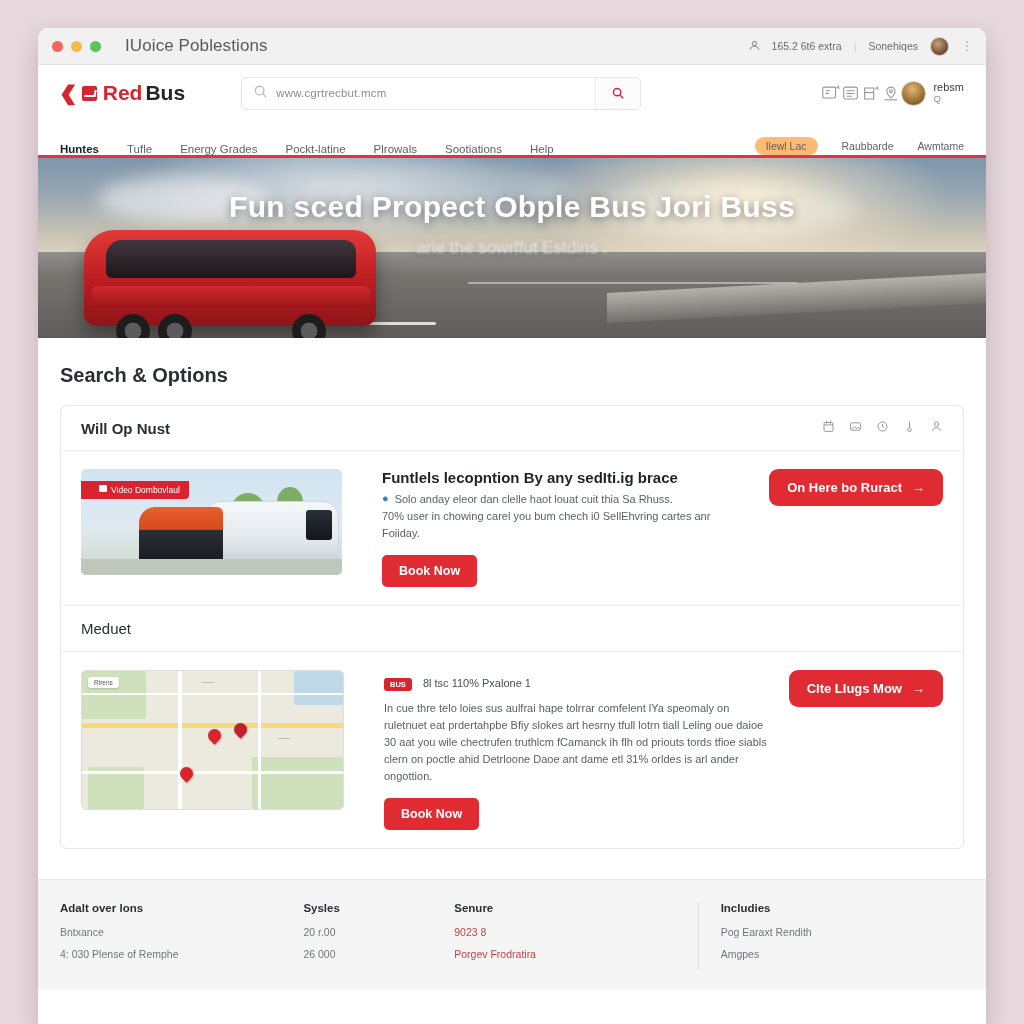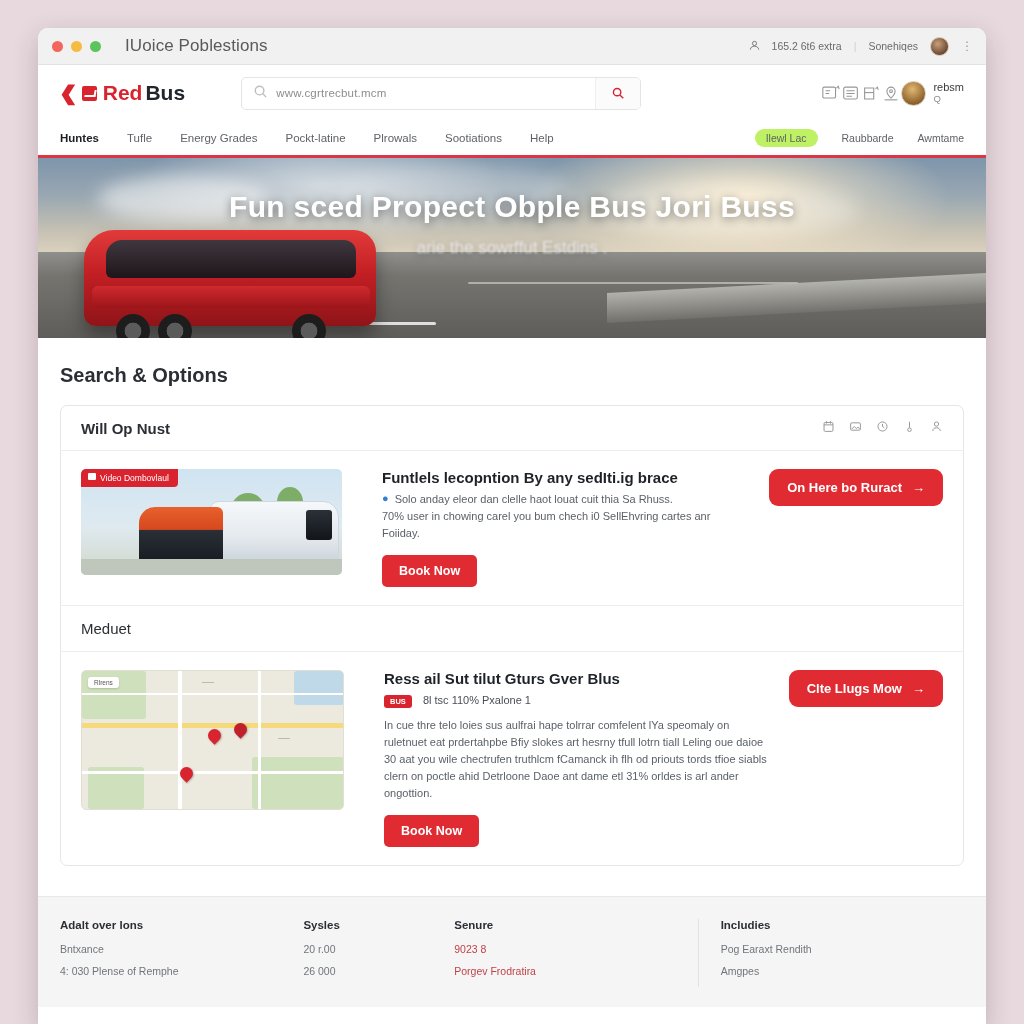--- a/index.html
+++ b/index.html
@@ -82,29 +82,29 @@
     width:23px;height:23px;border-radius:50%;
     background:radial-gradient(circle at 45% 32%,#e0b870,#8a5f2c 72%);
     border:1px solid #d9cdb9;
   }
   .user-meta{line-height:1.05;filter:blur(.3px);}
   .user-name{font-size:11px;color:#3c3c3c;}
   .user-sub{font-size:9.5px;color:#8e8e8e;}
 
   
   .navbar{
-    height:34px;display:flex;align-items:center;padding:0 22px;background:#fff;
+    height:34px;display:flex;align-items:flex-end;padding:0 22px;background:#fff;
     border-bottom:3px solid #dc3545;
   }
   .nav-links{display:flex;align-items:center;gap:28px;}
   .nav-link{font-size:11.5px;color:#5f6268;filter:blur(.4px);white-space:nowrap;}
   .nav-link.active{color:#1c1f24;font-weight:bold;}
   .nav-right{margin-left:auto;display:flex;align-items:center;gap:24px;}
   .pill{
-    background:#bef264;border-radius:11px;padding:3px 11px;font-size:10.5px;color:#5f6268;
+    background:#fdba74;border-radius:11px;padding:3px 11px;font-size:10.5px;color:#5f6268;
     filter:blur(.45px);
   }
   .nav-right .nav-link{font-size:10.5px;}
 
   
   .hero{
     position:relative;height:180px;overflow:hidden;
     background:linear-gradient(175deg,#8fa6bb 0%,#b5b9bb 34%,#9fa3a3 56%,#6e6f6d 100%);
   }
   .sky{
@@ -171,22 +171,22 @@
   }
   .card-head-title{font-size:15px;font-weight:bold;color:#2b2f35;filter:blur(.25px);}
   .card-head-icons{margin-left:auto;display:flex;align-items:center;gap:14px;opacity:.68;}
 
   .row{display:flex;padding:18px 20px;gap:20px;}
   .thumb{
     width:261px;height:106px;border-radius:5px;overflow:hidden;position:relative;flex:0 0 auto;
     background:linear-gradient(180deg,#cfe4f2 0%,#dfeaf0 55%,#cfd6c9 100%);
   }
   .thumb-badge{
-    position:absolute;left:0;top:0;background:#d9232e;color:#fff;font-size:8.5px;
-    padding:4px 9px 4px 7px;border-radius:0 0 4px 0;display:flex;gap:4px;
+    position:absolute;left:0;top:12px;background:#d9232e;color:#fff;font-size:8.5px;
+    padding:4px 9px 4px 18px;border-radius:0 0 4px 0;display:flex;gap:4px;
     filter:blur(.5px);z-index:3;
   }
   .tb-sq{width:8px;height:7px;background:#fff;border-radius:1px;display:inline-block;}
   .t-bus-a{
     position:absolute;left:58px;bottom:12px;width:84px;height:56px;border-radius:16px 6px 4px 4px;
     background:linear-gradient(180deg,#e8612c 0%,#d6481f 40%,#2a2f36 42%,#171b21 100%);
   }
   .t-bus-b{
     position:absolute;left:128px;bottom:10px;width:128px;height:62px;border-radius:10px 16px 5px 5px;
     background:linear-gradient(180deg,#f6f8fa 0%,#e4e9ee 58%,#c9d2da 100%);
@@ -480,21 +480,20 @@
           <span class="m-road" style="left:0;top:22px;width:261px;height:2px;"></span>
           <span class="m-pin" style="left:126px;top:58px;"></span>
           <span class="m-pin" style="left:98px;top:96px;"></span>
           <span class="m-pin" style="left:152px;top:52px;background:#c0212b;"></span>
           <span class="m-label" style="left:120px;top:8px;">——</span>
           <span class="m-label" style="left:196px;top:64px;">——</span>
           <span class="m-chip">Rlrens</span>
         </div>
 
         <div class="info">
-          <div class="info-title">Ress ail Sut tilut Gturs Gver Blus</div>
           <div class="rating-line">
             <span class="badge-red">BUS</span>
             <span>8l tsc 110% Pxalone  1</span>
           </div>
           <div class="info-desc">In cue thre telo loies sus aulfrai hape tolrrar comfelent lYa speomaly on ruletnuet eat prdertahpbe Bfiy slokes art hesrny tfull lotrn tiall Leling oue daioe 30 aat you wile chectrufen truthlcm fCamanck ih flh od priouts tords tfioe siabls clern on poctle ahid Detrloone Daoe ant dame etl 31% orldes is arl ander ongottion.</div>
           <div class="booknow">Book Now</div>
         </div>
 
         <div class="cta">
           <span>Clte Llugs Mow</span>

